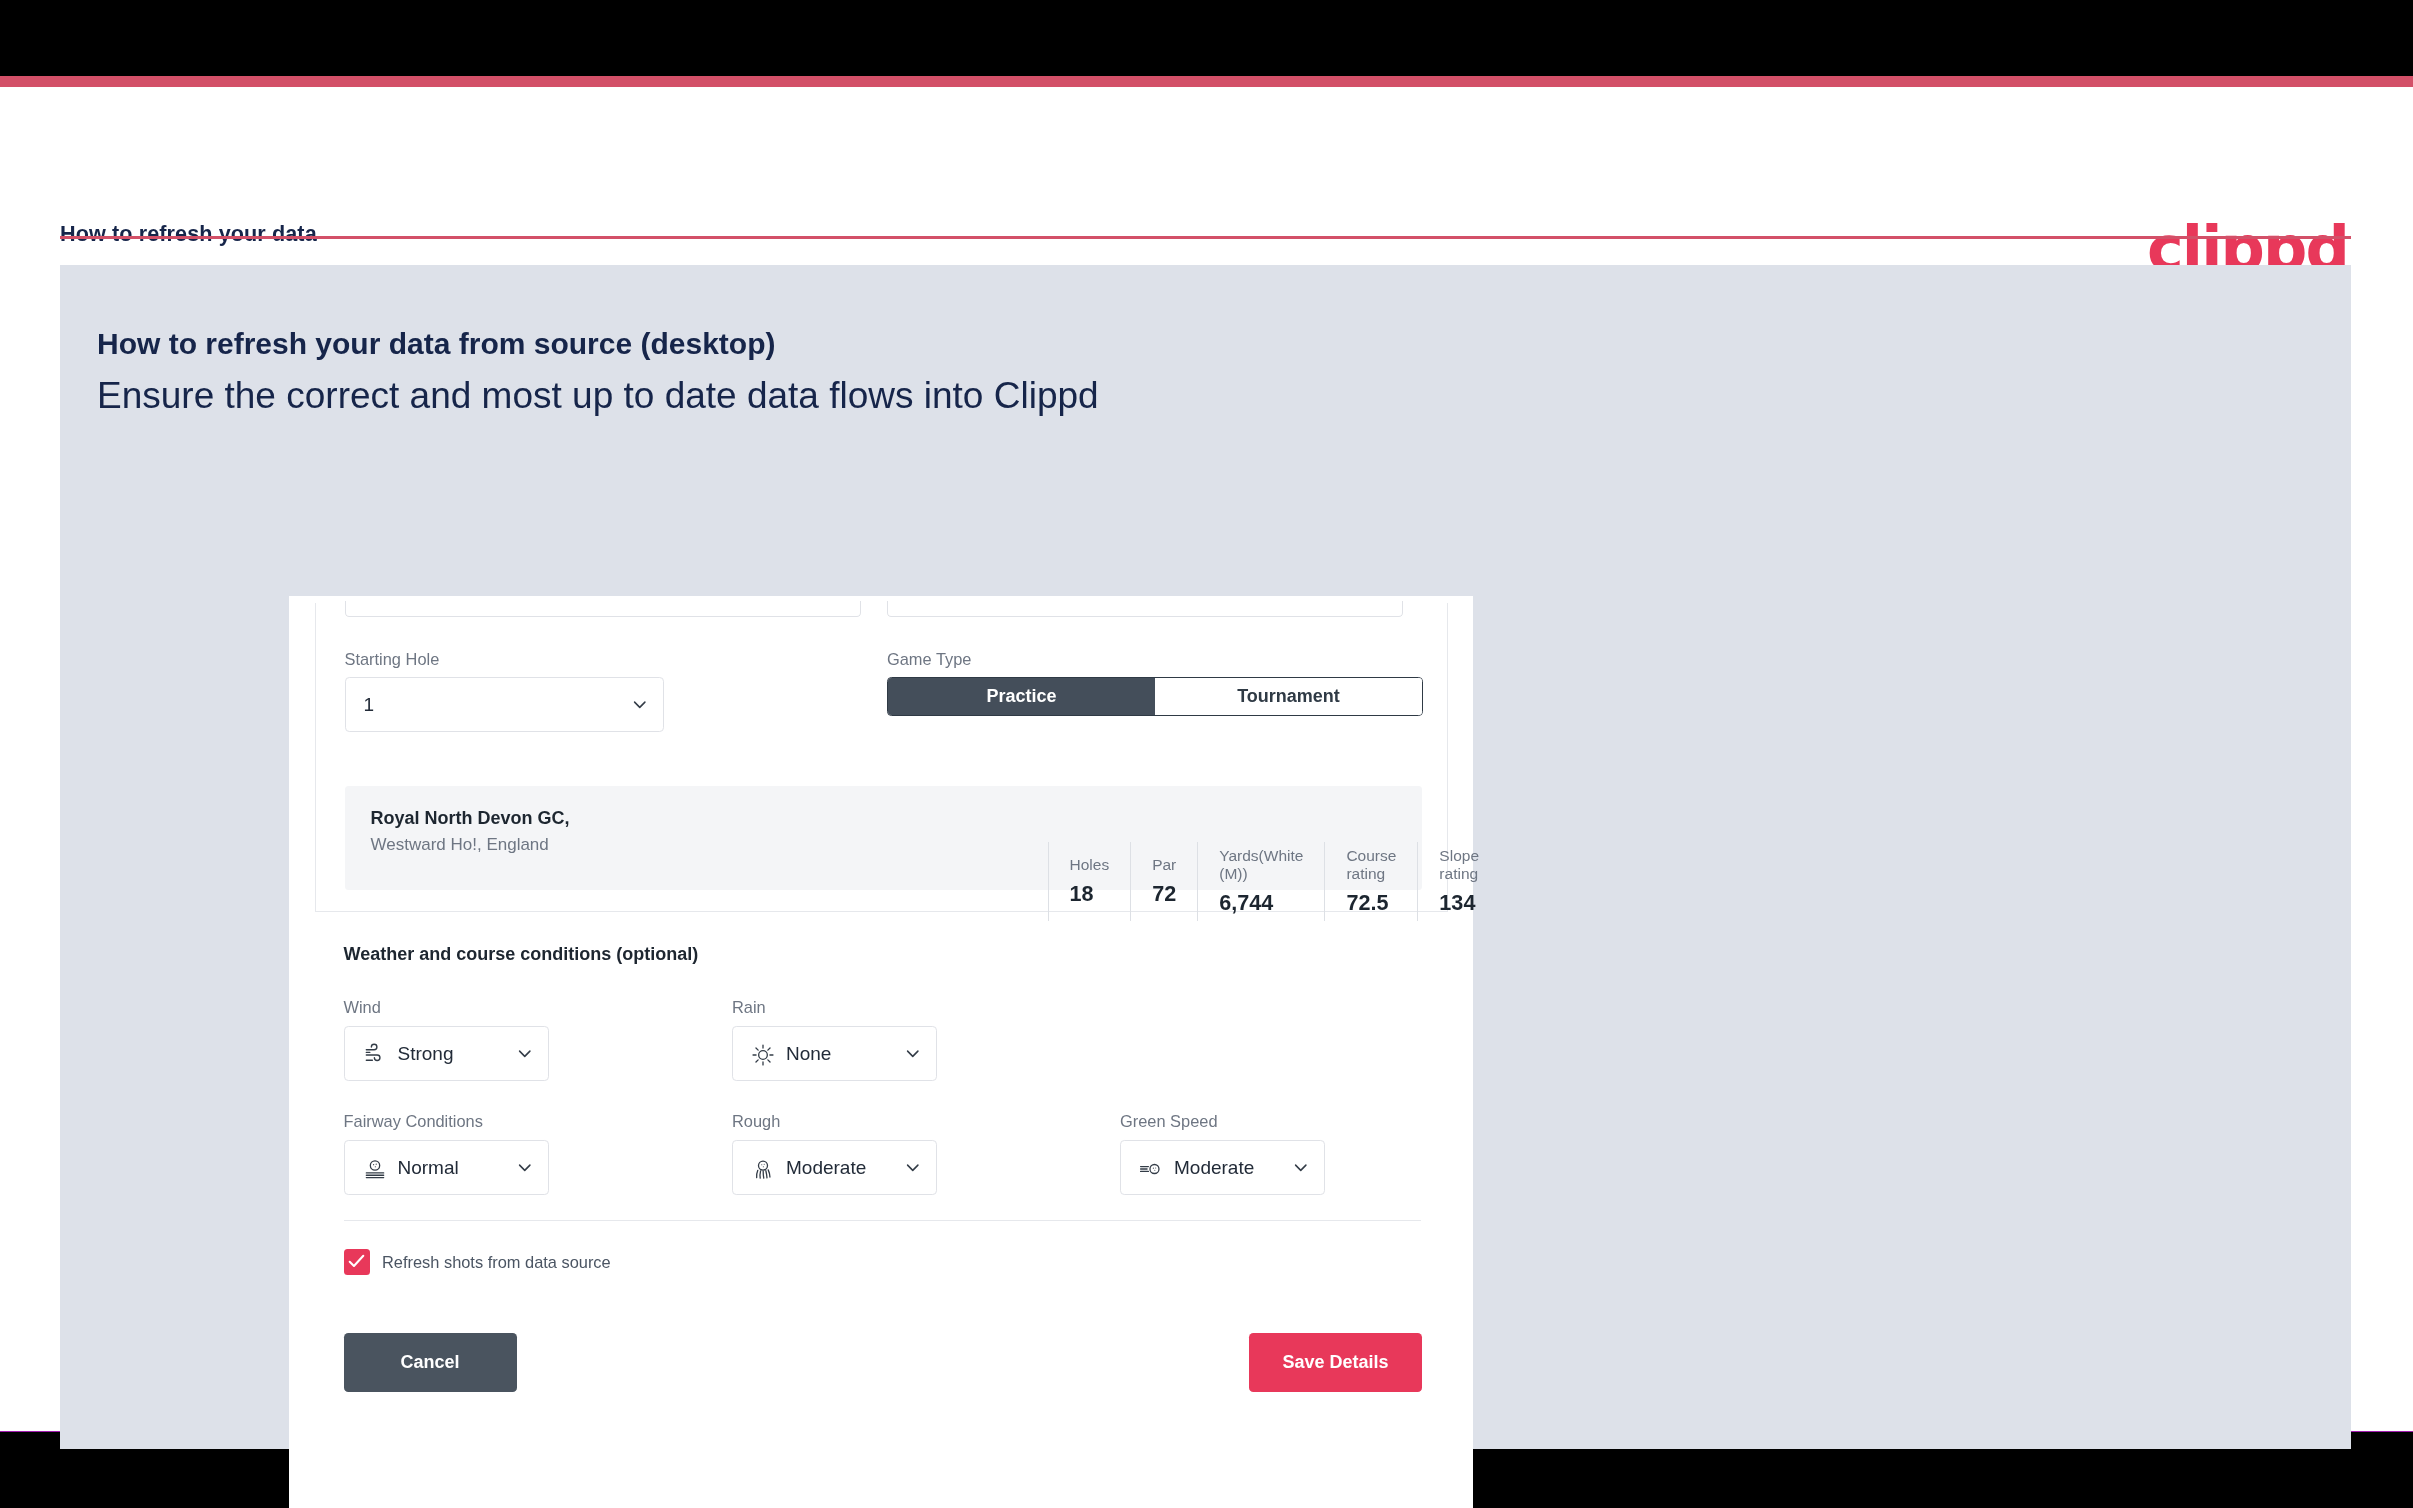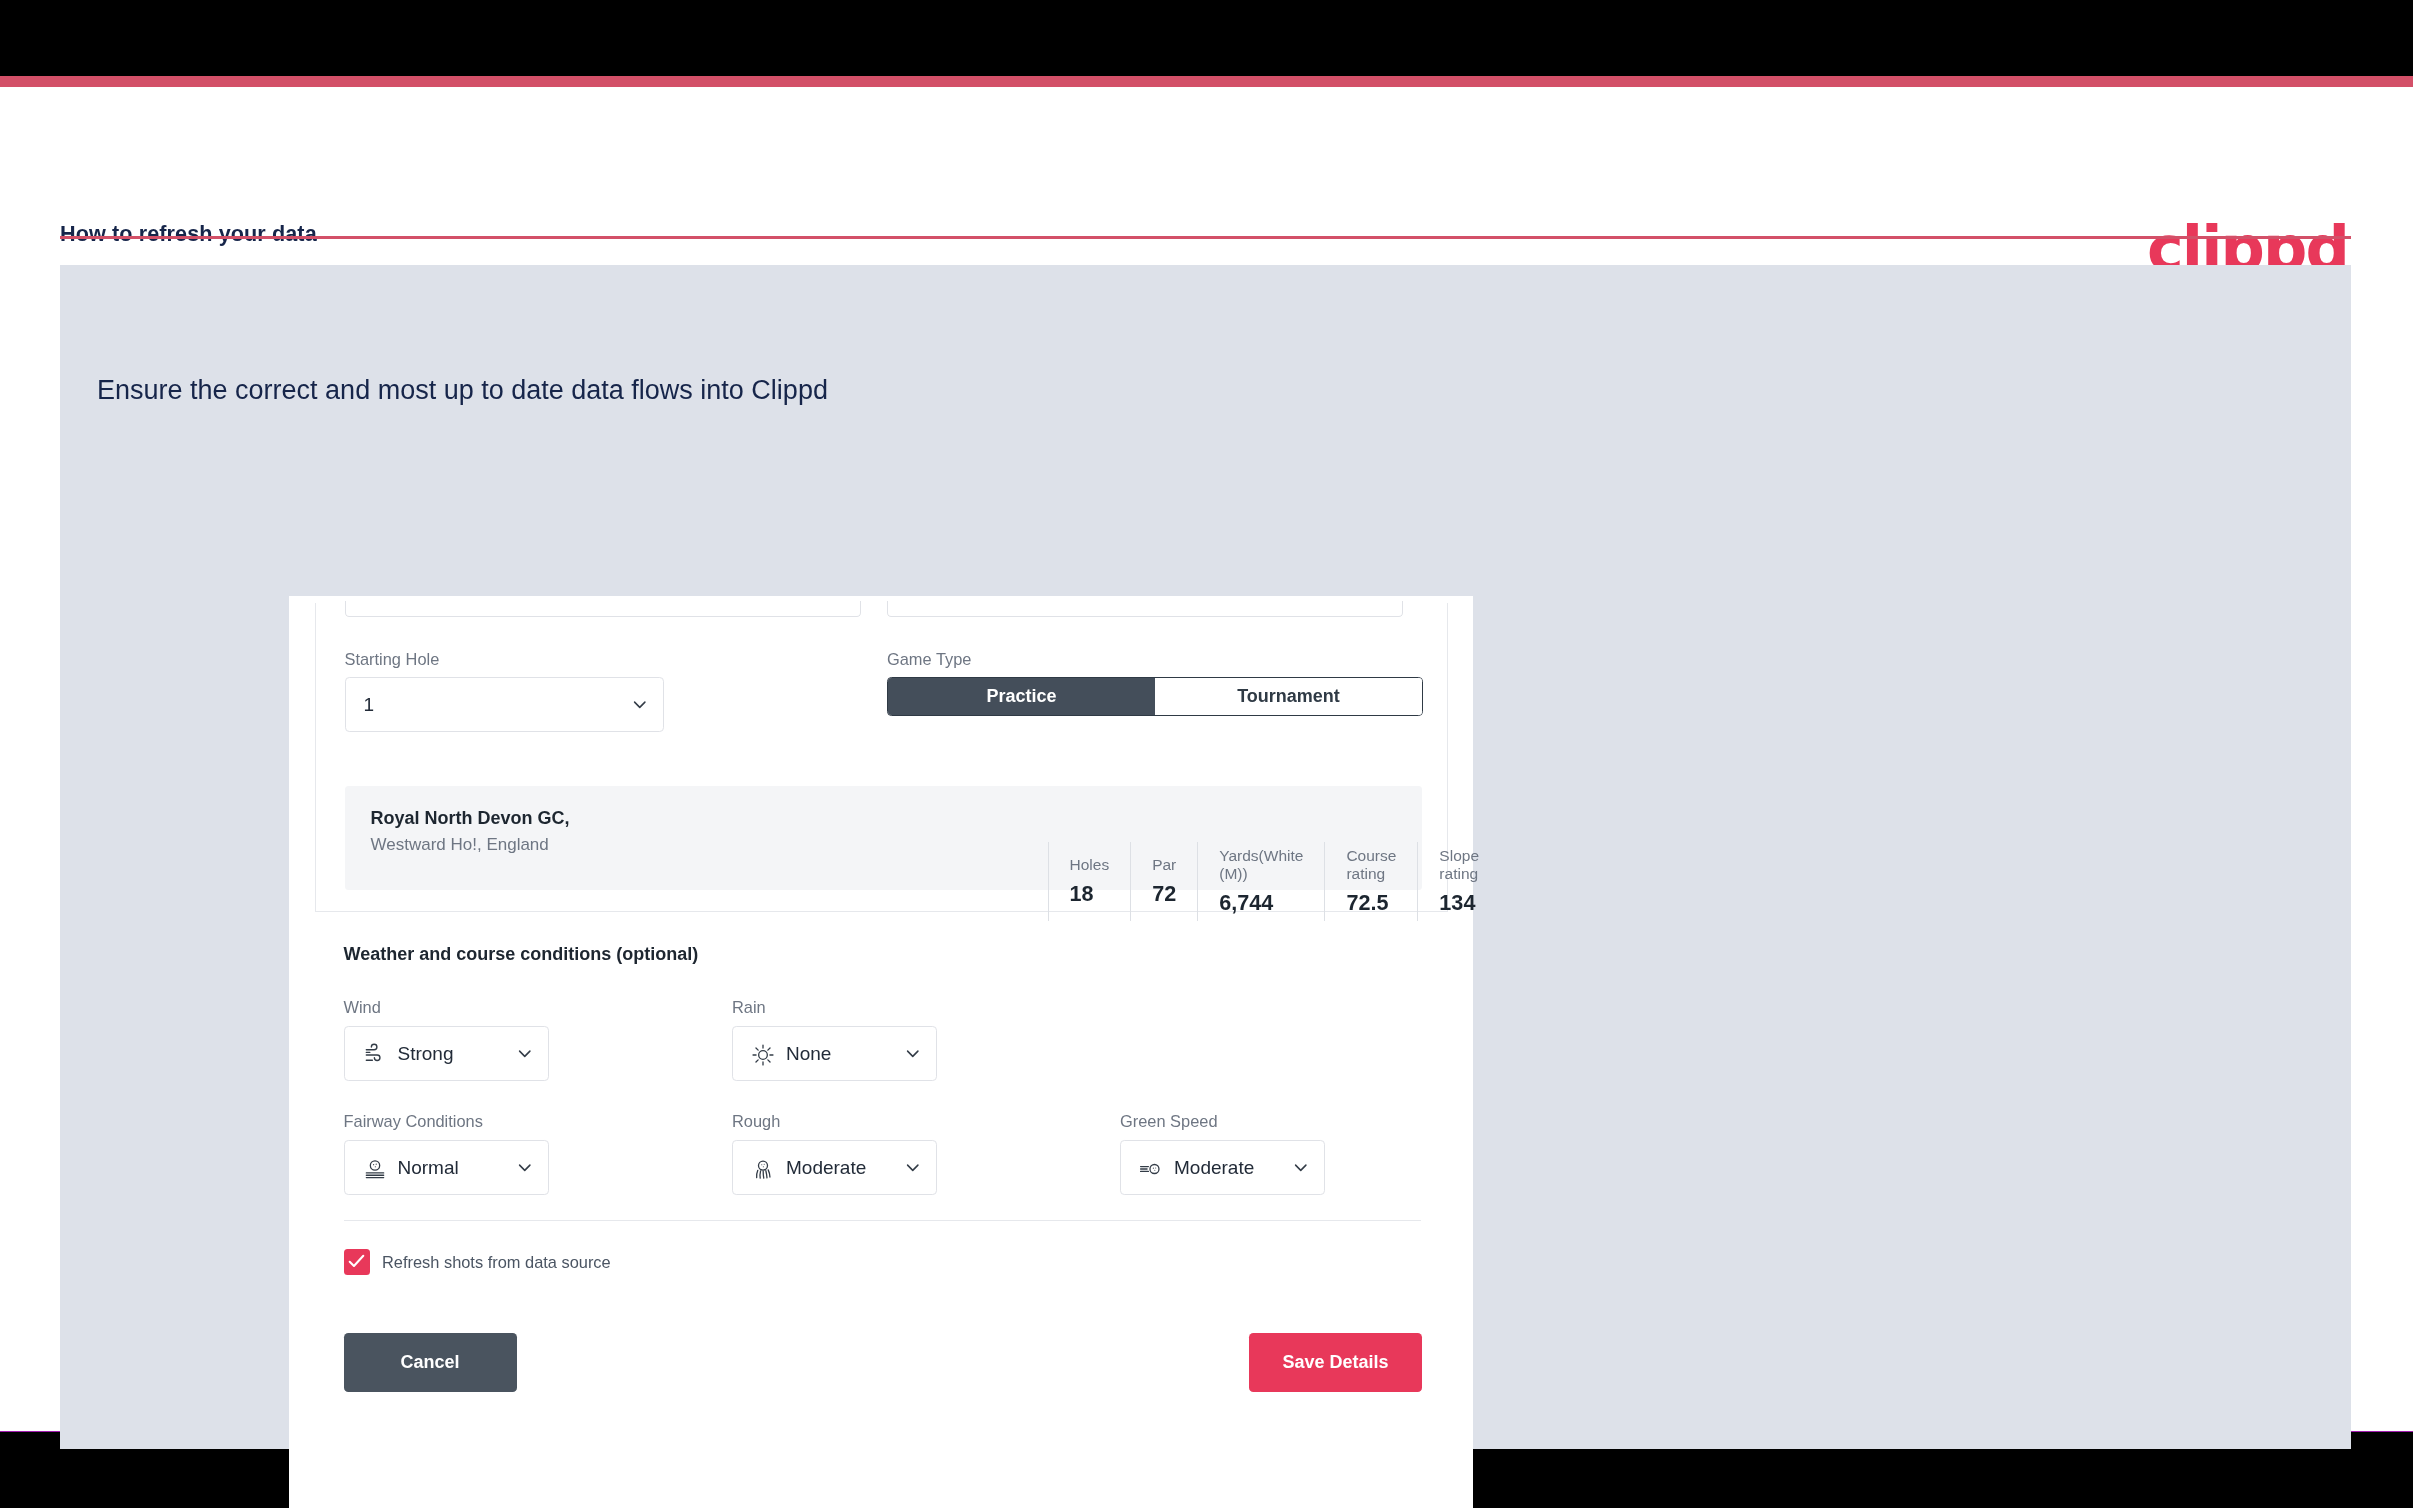--- a/index.html
+++ b/index.html
@@ -42,21 +42,21 @@
   .panel {
     position:absolute; left:60px; top:178px; width:2291px; height:1184px;
     background:#dde1e9;
   }
   .panel-title {
     position:absolute; left:37px; top:62px;
     font-size:30px; font-weight:700; color:#16254a;
   }
   .panel-sub {
     position:absolute; left:37px; top:110px;
-    font-size:27px; font-weight:400; color:#16254a;
+    font-size:37px; font-weight:400; color:#16254a;
   }
 
   
   .shot {
     position:absolute; left:229px; top:331px; width:1184px; height:964px;
     background:#ffffff;
   }
   .shot-inner {
     position:absolute; left:26px; top:7px; width:1133px; height:948px;
     background:#ffffff;
@@ -171,20 +171,21 @@
 
   <div class="slide">
 
     <div class="slide-header">
       <div class="header-title">How to refresh your data</div>
       <div class="logo">clippd</div>
       <div class="header-rule"></div>
     </div>
 
     <div class="panel">
+      <div class="panel-title">How to refresh your data from source (desktop)</div>
       <div class="panel-sub">Ensure the correct and most up to date data flows into Clippd</div>
 
       <div class="shot">
         <div class="shot-inner">
 
           <div class="form-box">
 
             <div class="cut-input cut-a"></div>
             <div class="cut-input cut-b"></div>
 

